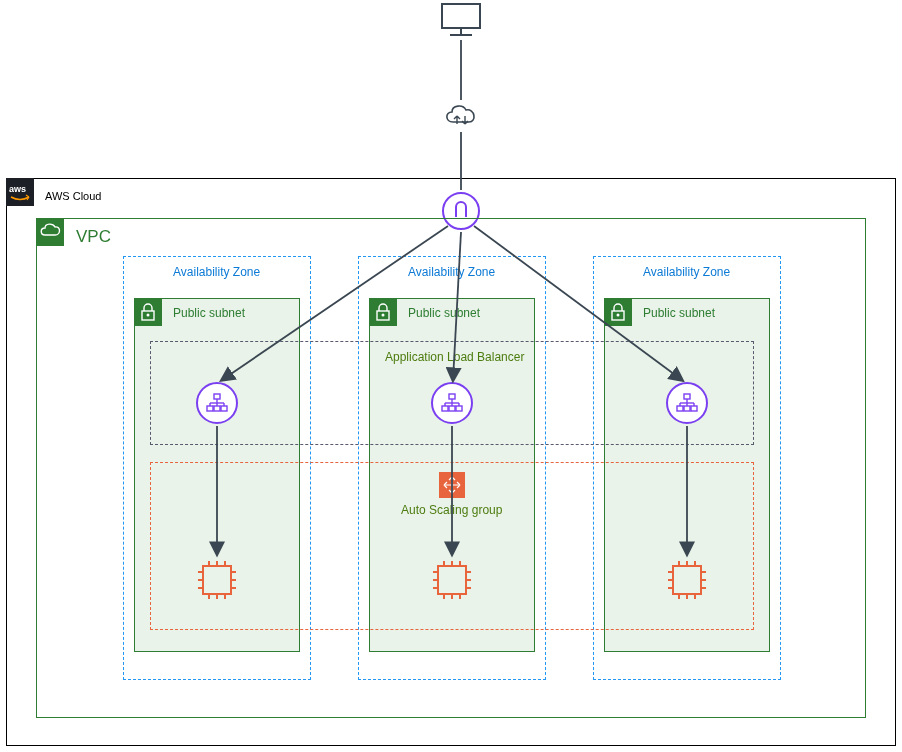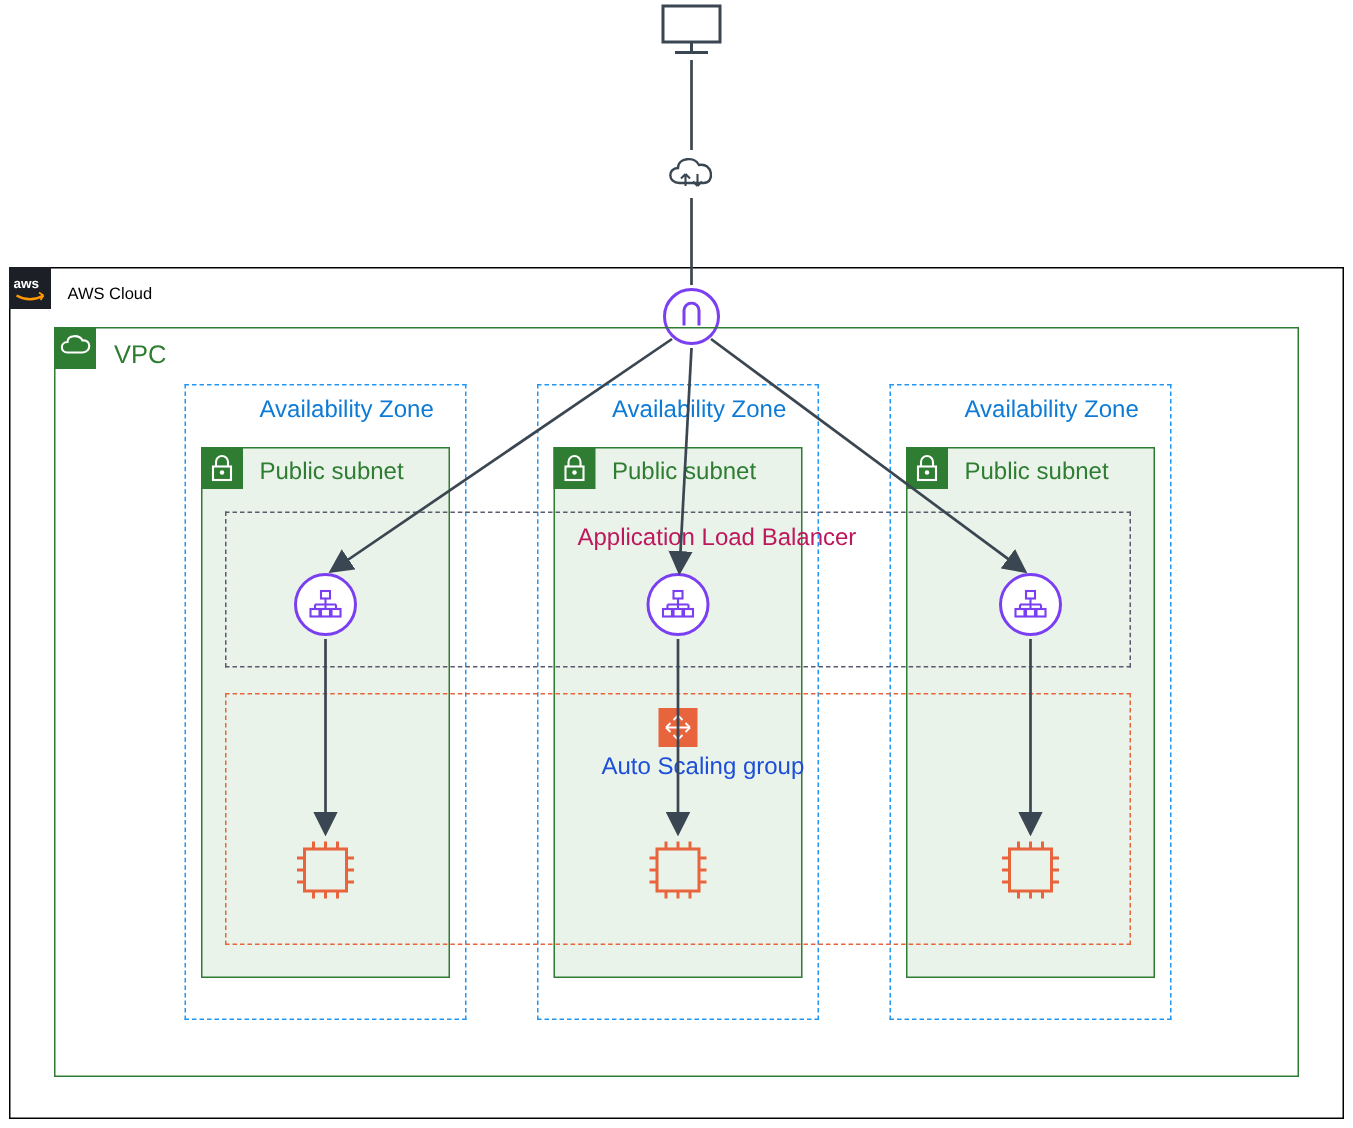--- a/index.html
+++ b/index.html
@@ -16,21 +16,21 @@
     position: relative;
     width: 822px;
     height: 752px;
   }
   .box {
     position: absolute;
     border-style: solid;
   }
   .label {
     position: absolute;
-    font-size: 16px;
+    font-size: 12px;
     white-space: nowrap;
   }
   .badge {
     position: absolute;
     width: 28px;
     height: 28px;
     display: flex;
     align-items: center;
     justify-content: center;
   }
@@ -120,31 +120,31 @@
   <div class="badge" style="left:604px; top:298px; background:#2e7d32;">
     <svg viewBox="0 0 28 28" width="28" height="28">
       <rect x="8" y="13" width="12" height="9" fill="none" stroke="#fff" stroke-width="1.4"></rect>
       <path d="M10 13 L10 10 A4 4 0 0 1 18 10 L18 13" fill="none" stroke="#fff" stroke-width="1.4"></path>
       <circle cx="14" cy="17" r="1.5" fill="#fff"></circle>
     </svg>
   </div>
   <span class="label" style="left:643px; top:306px; color:#2e7d32;">Public subnet</span>
 
   <div class="box" style="left:150px; top:341px; width:604px; height:104px; border:1px dashed #5a5a6e; background:transparent;"></div>
-  <span class="label" style="left:385px; top:350px; color:#be185d;">Application Load Balancer</span>
+  <span class="label" style="left:385px; top:350px; color:#4d7c0f;">Application Load Balancer</span>
 
   <div class="box" style="left:150px; top:462px; width:604px; height:168px; border:1px dashed #e8643c; background:transparent;"></div>
 
   <div style="position:absolute; left:439px; top:472px; width:26px; height:26px; background:#e8643c; display:flex; align-items:center; justify-content:center;">
     <svg viewBox="0 0 22 22" width="22" height="22">
       <path d="M11 3 L11 19 M3 11 L19 11" stroke="#fff" stroke-width="1.2"></path>
       <path d="M11 3 L8 6 M11 3 L14 6 M11 19 L8 16 M11 19 L14 16 M3 11 L6 8 M3 11 L6 14 M19 11 L16 8 M19 11 L16 14" stroke="#fff" stroke-width="1.2" fill="none"></path>
     </svg>
   </div>
-  <span class="label" style="left:401px; top:503px; color:#1d4ed8;">Auto Scaling group</span>
+  <span class="label" style="left:401px; top:503px; color:#4d7c0f;">Auto Scaling group</span>
 
   <div style="position:absolute; left:196px; top:382px; width:42px; height:42px; border:2px solid #7b3ff2; border-radius:50%; background:#fff; display:flex; align-items:center; justify-content:center;">
     <svg viewBox="0 0 24 24" width="24" height="24">
         <rect x="9" y="3" width="6" height="5" fill="none" stroke="#7b3ff2" stroke-width="1.4"></rect>
         <line x1="12" y1="8" x2="12" y2="12" stroke="#7b3ff2" stroke-width="1.4"></line>
         <line x1="5" y1="12" x2="19" y2="12" stroke="#7b3ff2" stroke-width="1.4"></line>
         <line x1="5" y1="12" x2="5" y2="15" stroke="#7b3ff2" stroke-width="1.4"></line>
         <line x1="12" y1="12" x2="12" y2="15" stroke="#7b3ff2" stroke-width="1.4"></line>
         <line x1="19" y1="12" x2="19" y2="15" stroke="#7b3ff2" stroke-width="1.4"></line>
         <rect x="2" y="15" width="6" height="5" fill="none" stroke="#7b3ff2" stroke-width="1.4"></rect>

